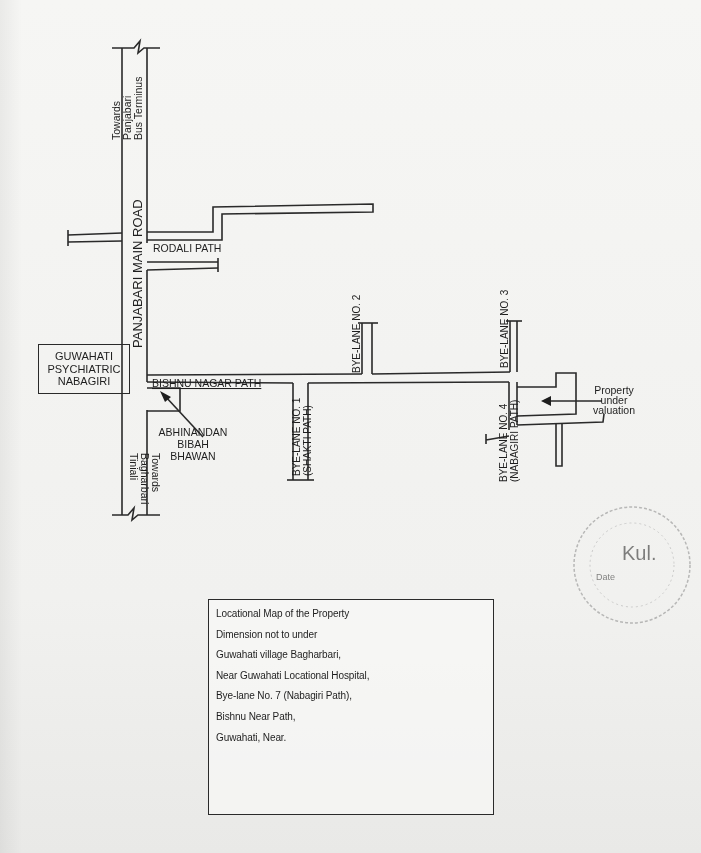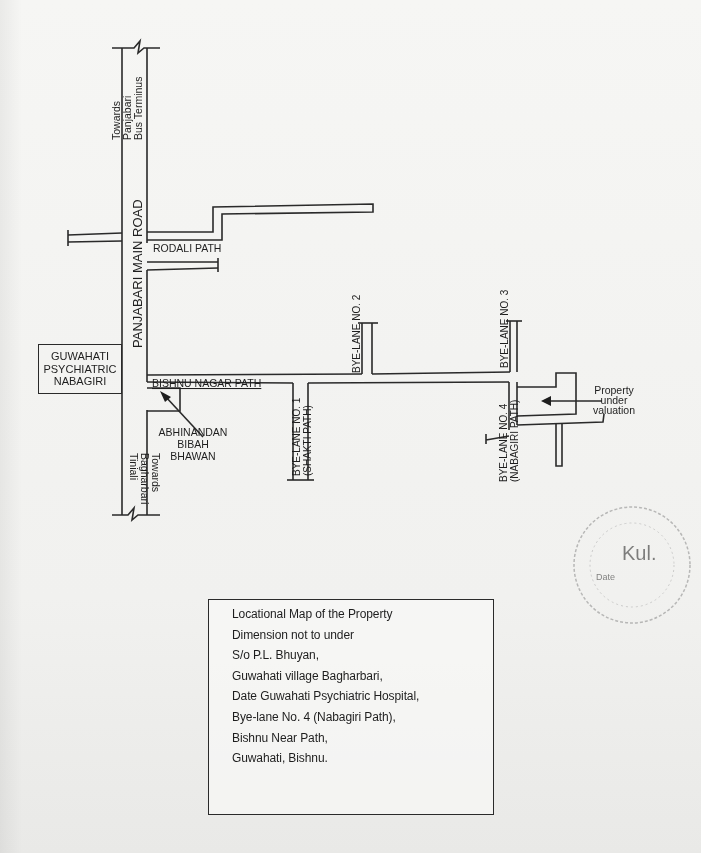--- a/index.html
+++ b/index.html
@@ -17,24 +17,24 @@
   }
   svg.map { position: absolute; left: 0; top: 0; }
   svg.map .road { fill: none; stroke: #2a2a2a; stroke-width: 1.6; }
   svg.map .lbl { font-family: "Liberation Sans", sans-serif; fill: #1e1e1e; }
   .legend {
     position: absolute; left: 208px; top: 599px; width: 286px; height: 216px;
     border: 1.5px solid #2a2a2a; box-sizing: border-box;
     padding: 4px 0 0 7px; background: rgba(250,250,248,0.6);
   }
   .legend .line {
-    font-size: 12px; line-height: 20.6px; white-space: nowrap; letter-spacing: -0.1px; margin-left: 16px;
+    font-size: 10px; line-height: 20.6px; white-space: nowrap; letter-spacing: -0.1px;
   }
   .hospital-box {
-    position: absolute; left: 38px; top: 344px; width: 84px; height: 50px;
+    position: absolute; left: 38px; top: 344px; width: 92px; height: 50px;
     border: 1.5px solid #2a2a2a; box-sizing: border-box;
     display: flex; flex-direction: column; align-items: center; justify-content: center;
     font-size: 11px; line-height: 12.5px; text-align: center;
   }
 </style>
 </head>
 <body>
 
 <div class="paper"></div>
 
@@ -152,19 +152,18 @@
 
 <div class="hospital-box">
   <span>GUWAHATI</span>
   <span>PSYCHIATRIC</span>
   <span>NABAGIRI</span>
 </div>
 
 <div class="legend">
   <div class="line">Locational Map of the Property</div>
   <div class="line">Dimension not to under</div>
-  <div class="line">S/o P.L. Bhuyan,</div>
   <div class="line">Guwahati village Bagharbari,</div>
-  <div class="line">Date Guwahati Psychiatric Hospital,</div>
-  <div class="line">Bye-lane No. 4 (Nabagiri Path),</div>
+  <div class="line">Near Guwahati Locational Hospital,</div>
+  <div class="line">Bye-lane No. 7 (Nabagiri Path),</div>
   <div class="line">Bishnu Near Path,</div>
-  <div class="line">Guwahati, Bishnu.</div>
+  <div class="line">Guwahati, Near.</div>
 </div>
 
 </body></html>

